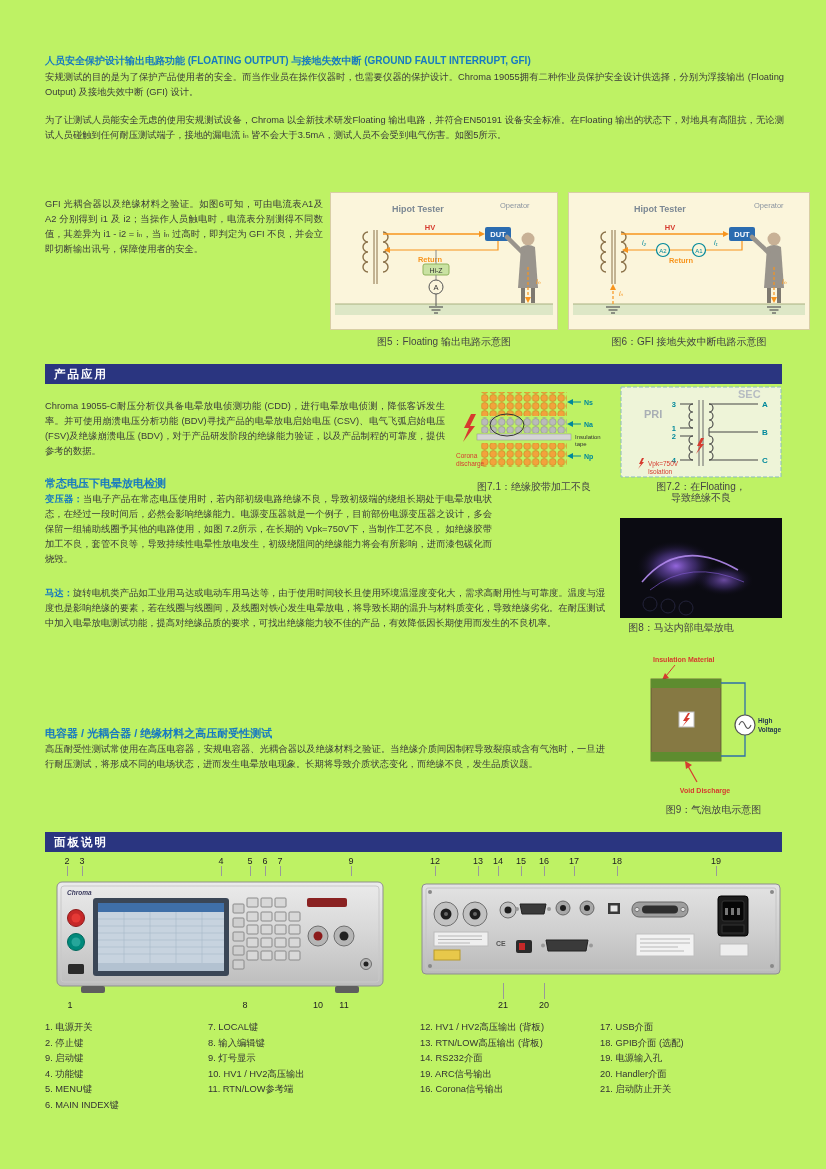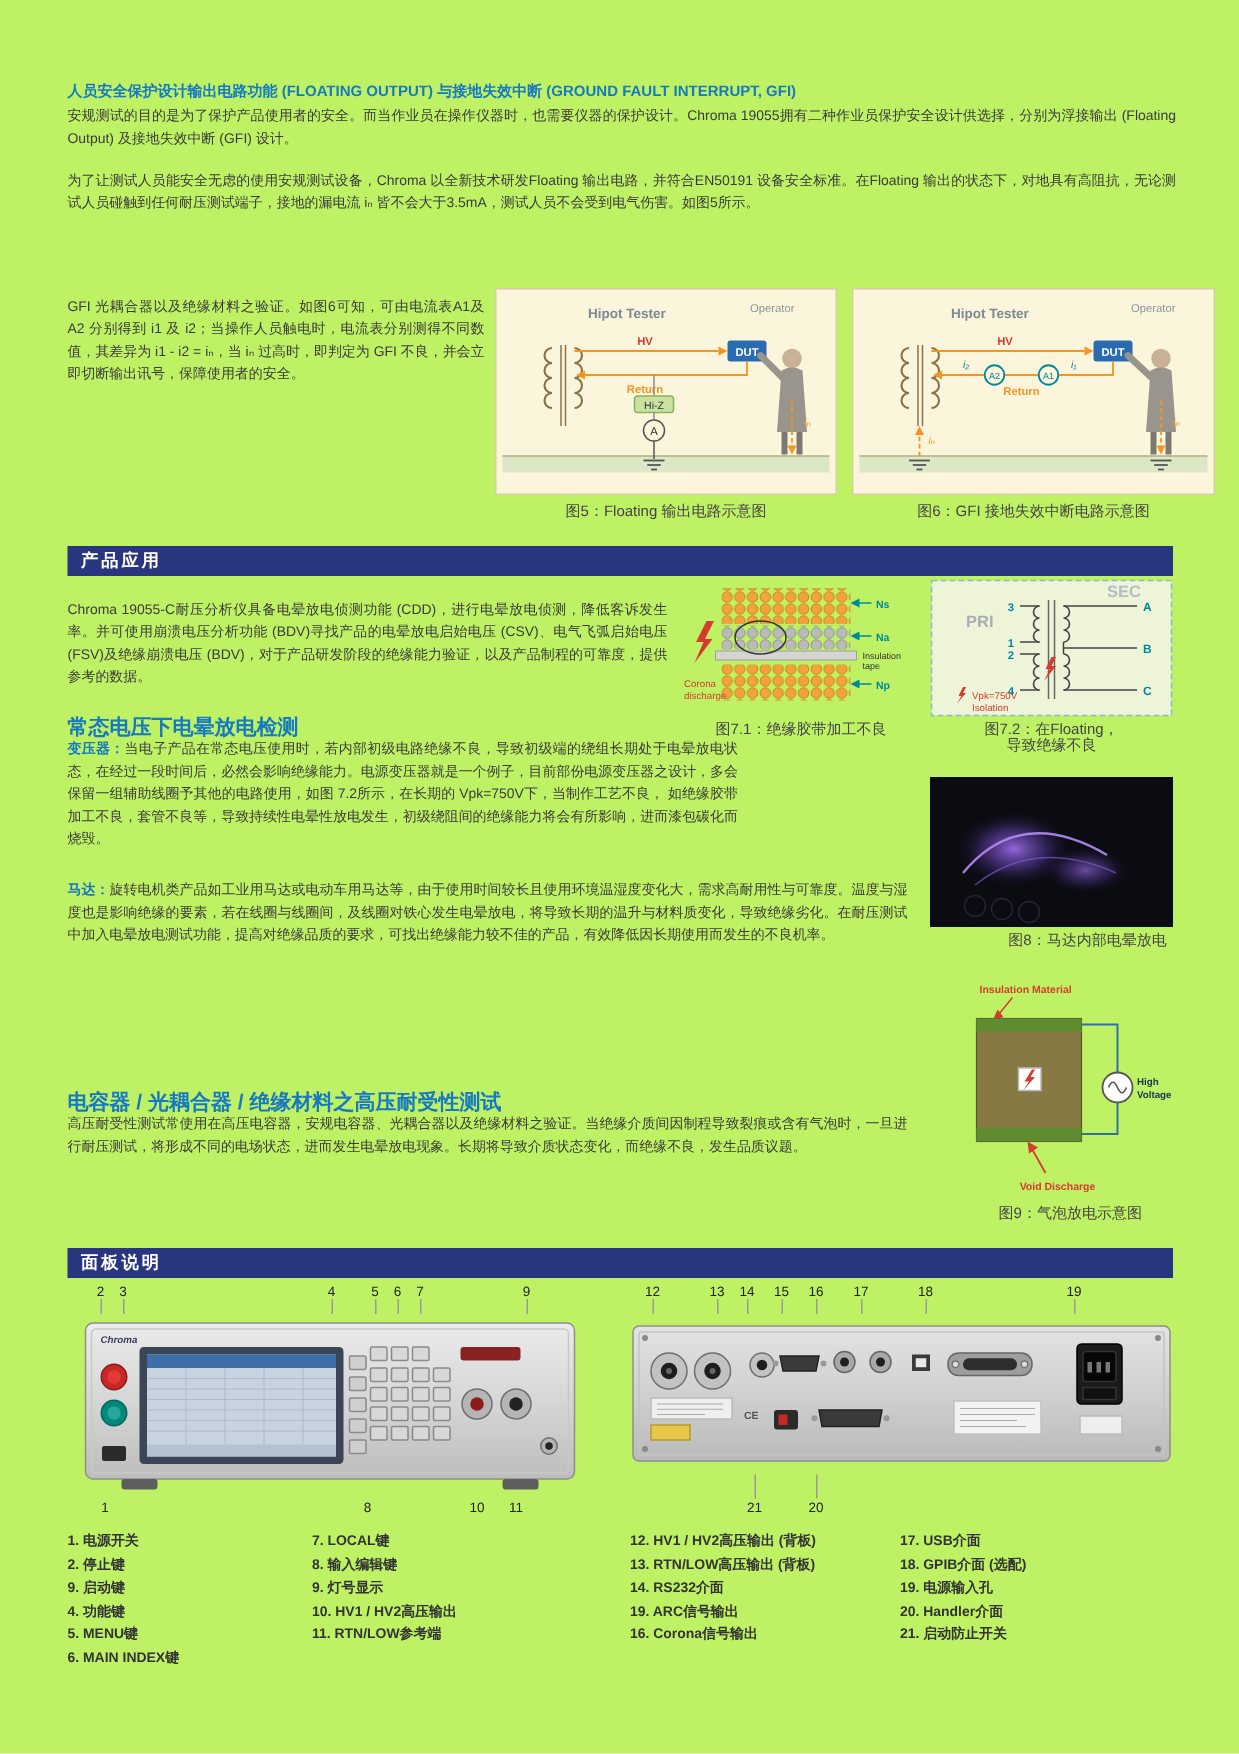--- a/index.html
+++ b/index.html
@@ -3,26 +3,26 @@
 <meta charset="utf-8">
 <style>
   * { margin:0; padding:0; box-sizing:border-box; }
   html,body { background:#FFFFFF; }
   body { font-family:"Liberation Sans","DejaVu Sans",sans-serif; }
   .page { position:relative; width:826px; height:1169px; background:#bef264; overflow:hidden; }
   .abs { position:absolute; }
   .h-blue { font-size:10px; font-weight:bold; color:#1779C2; }
   .body-text { font-size:9.3px; line-height:15px; color:#3A3A3A; text-align:justify; }
   .lead-blue { color:#1779C2; font-weight:bold; }
-  .sub-blue { font-size:14px; font-weight:bold; color:#1779C2; }
+  .sub-blue { font-size:11px; font-weight:bold; color:#1779C2; }
   .section-bar { background:#2A3580; color:#FFFFFF; font-size:11.5px; font-weight:bold; line-height:20px; height:20px; padding-left:9px; letter-spacing:2px; }
   .fig-caption { font-size:10px; color:#444444; text-align:center; line-height:11px; }
   .callout { font-size:9px; color:#222222; text-align:center; width:14px; line-height:10px; }
   .tick { position:absolute; width:1px; background:#999999; }
-  .legend { list-style:none;font-weight:bold; }
+  .legend { list-style:none; }
   .legend li { font-size:9.3px; line-height:15.5px; color:#333333; white-space:nowrap; }
   svg text { font-family:"Liberation Sans","DejaVu Sans",sans-serif; }
 </style>
 </head>
 <body>
 
 <div class="page">
 
   <div class="abs h-blue" style="left:45px;top:54px;width:740px">人员安全保护设计输出电路功能 (FLOATING OUTPUT) 与接地失效中断 (GROUND FAULT INTERRUPT, GFI)</div>
   <div class="abs body-text" style="left:45px;top:70px;width:739px">安规测试的目的是为了保护产品使用者的安全。而当作业员在操作仪器时，也需要仪器的保护设计。Chroma 19055拥有二种作业员保护安全设计供选择，分别为浮接输出 (Floating Output) 及接地失效中断 (GFI) 设计。</div>
@@ -216,21 +216,21 @@
       <rect width="162" height="100" fill="#0B0B12"></rect>
       <ellipse cx="56" cy="48" rx="40" ry="26" fill="url(#g8)"></ellipse>
       <ellipse cx="104" cy="62" rx="30" ry="16" fill="url(#g8)" opacity="0.7"></ellipse>
       <path d="M22,64 Q60,18 118,52" stroke="#B48BF0" stroke-width="1.6" fill="none" opacity="0.9"></path>
       <path d="M30,72 Q70,40 124,64" stroke="#7A55C8" stroke-width="1" fill="none" opacity="0.7"></path>
       <circle cx="30" cy="86" r="7" fill="none" stroke="#23233A"></circle>
       <circle cx="48" cy="88" r="7" fill="none" stroke="#23233A"></circle>
       <circle cx="66" cy="90" r="7" fill="none" stroke="#23233A"></circle>
     </svg>
   </div>
-  <div class="abs fig-caption" style="left:644px;top:622px;width:162px">图8：马达内部电晕放电</div>
+  <div class="abs fig-caption" style="left:600px;top:622px;width:162px">图8：马达内部电晕放电</div>
 
   <div class="abs body-text" style="left:45px;top:586px;width:560px">
     <span class="lead-blue">马达：</span><span>旋转电机类产品如工业用马达或电动车用马达等，由于使用时间较长且使用环境温湿度变化大，需求高耐用性与可靠度。温度与湿度也是影响绝缘的要素，若在线圈与线圈间，及线圈对铁心发生电晕放电，将导致长期的温升与材料质变化，导致绝缘劣化。在耐压测试中加入电晕放电测试功能，提高对绝缘品质的要求，可找出绝缘能力较不佳的产品，有效降低因长期使用而发生的不良机率。</span>
   </div>
 
   <div class="abs" style="left:645px;top:652px;width:137px;height:150px">
     <svg width="137" height="150" viewBox="0 0 137 150">
       <text x="8" y="10" font-size="7" font-weight="bold" fill="#D63B2F">Insulation Material</text>
       <line x1="30" y1="13" x2="21" y2="24" stroke="#D63B2F"></line>
       <polygon points="17,28 24,26 20,21" fill="#D63B2F"></polygon>

